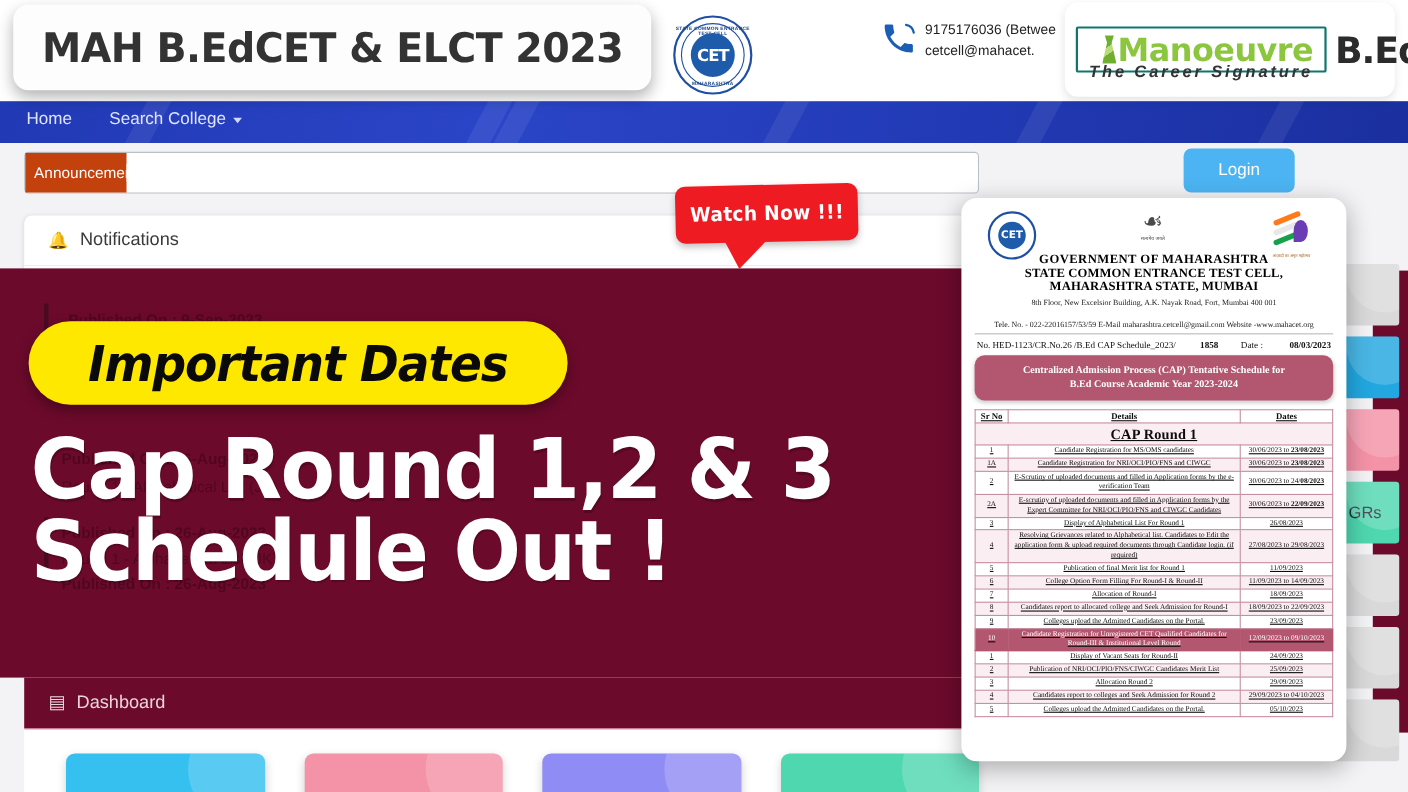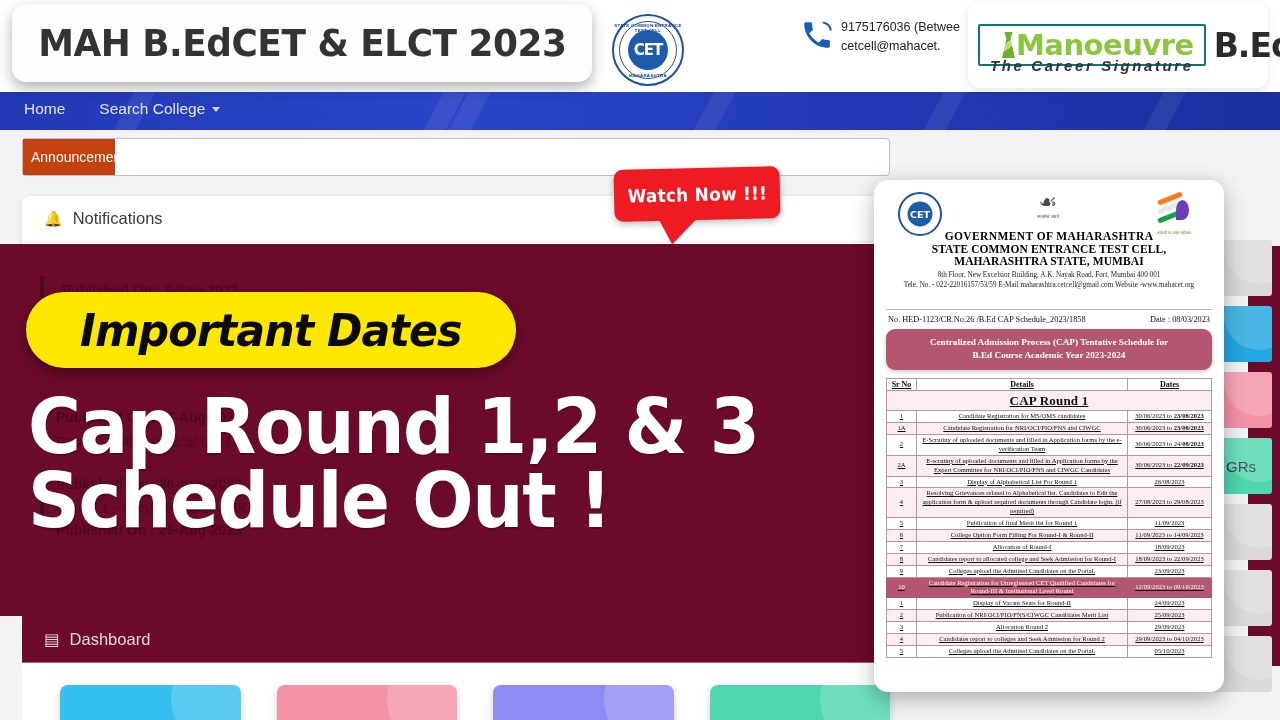--- a/index.html
+++ b/index.html
@@ -269,26 +269,26 @@
   .emblem-azadi .lbl{position:absolute;bottom:-3px;left:0;right:0;text-align:center;
     font-size:3.6px;color:#9a5a12;}
 
   .doc h1 { font-family:"Liberation Serif", serif; font-size:11.5px;
     text-align:center; letter-spacing:.4px; margin-top:-6px; color:#000; }
   .doc h2 { font-family:"Liberation Serif", serif; font-size:11.5px;
     text-align:center; letter-spacing:.1px; margin-top:1px; color:#000; }
   .doc .addr { font-family:"Liberation Serif", serif; font-size:7.2px;
     text-align:center; color:#222; margin-top:4px; }
   .doc .tele { font-family:"Liberation Serif", serif; font-size:7.2px;
-    text-align:center; color:#222; margin-top:2px; padding-bottom:20px;
+    text-align:center; color:#222; margin-top:12px; padding-bottom:4px;
     border-bottom:1px solid #b9b9b9; }
   .doc-ref { display:flex; justify-content:space-between;
     font-family:"Liberation Serif", serif; font-size:8.3px; color:#111;
     margin-top:5px; padding:0 2px 5px 2px; }
-  .doc-ref b { font-weight:normal; }
+  .doc-ref b { font-weight:bold;margin-left:22px; }
 
   .doc-banner {
     background:#b3566f; color:#fff; border-radius:9px;
     font-family:"Liberation Serif", serif; font-weight:bold;
     font-size:9.2px; text-align:center; padding:7px 5px; line-height:1.45;
     box-shadow:0 2px 4px rgba(0,0,0,.20); margin-bottom:8px;
   }
 
   table.sched { width:100%; border-collapse:collapse;
     font-family:"Liberation Serif", serif; color:#0d0d0d;text-decoration:underline; }
@@ -372,20 +372,21 @@
         <div class="card" style="background: rgb(143, 140, 245);"></div>
         <div class="card" style="background: rgb(79, 215, 176);"></div>
       </div>
   </div>
 
   <div class="ann-row">
     <div class="ann-field">
       <div class="ann-tag">Announcement</div>
       <input type="text" style="flex: 1 1 0%; border: none; outline: none; font-size: 14px; padding: 0px 8px;" placeholder="">
     </div>
+    <button class="login-btn">Login</button>
   </div>
 
   <div class="navbar">
     <div class="streak" style="left:120px"></div>
       <div class="streak" style="left:430px"></div>
     <div class="streak" style="left:455px"></div>
       <div class="streak" style="left:700px"></div>
     <div class="streak" style="left:930px"></div>
       <div class="streak" style="left:1150px"></div>
     <div class="nav-items" id="nav-items">

